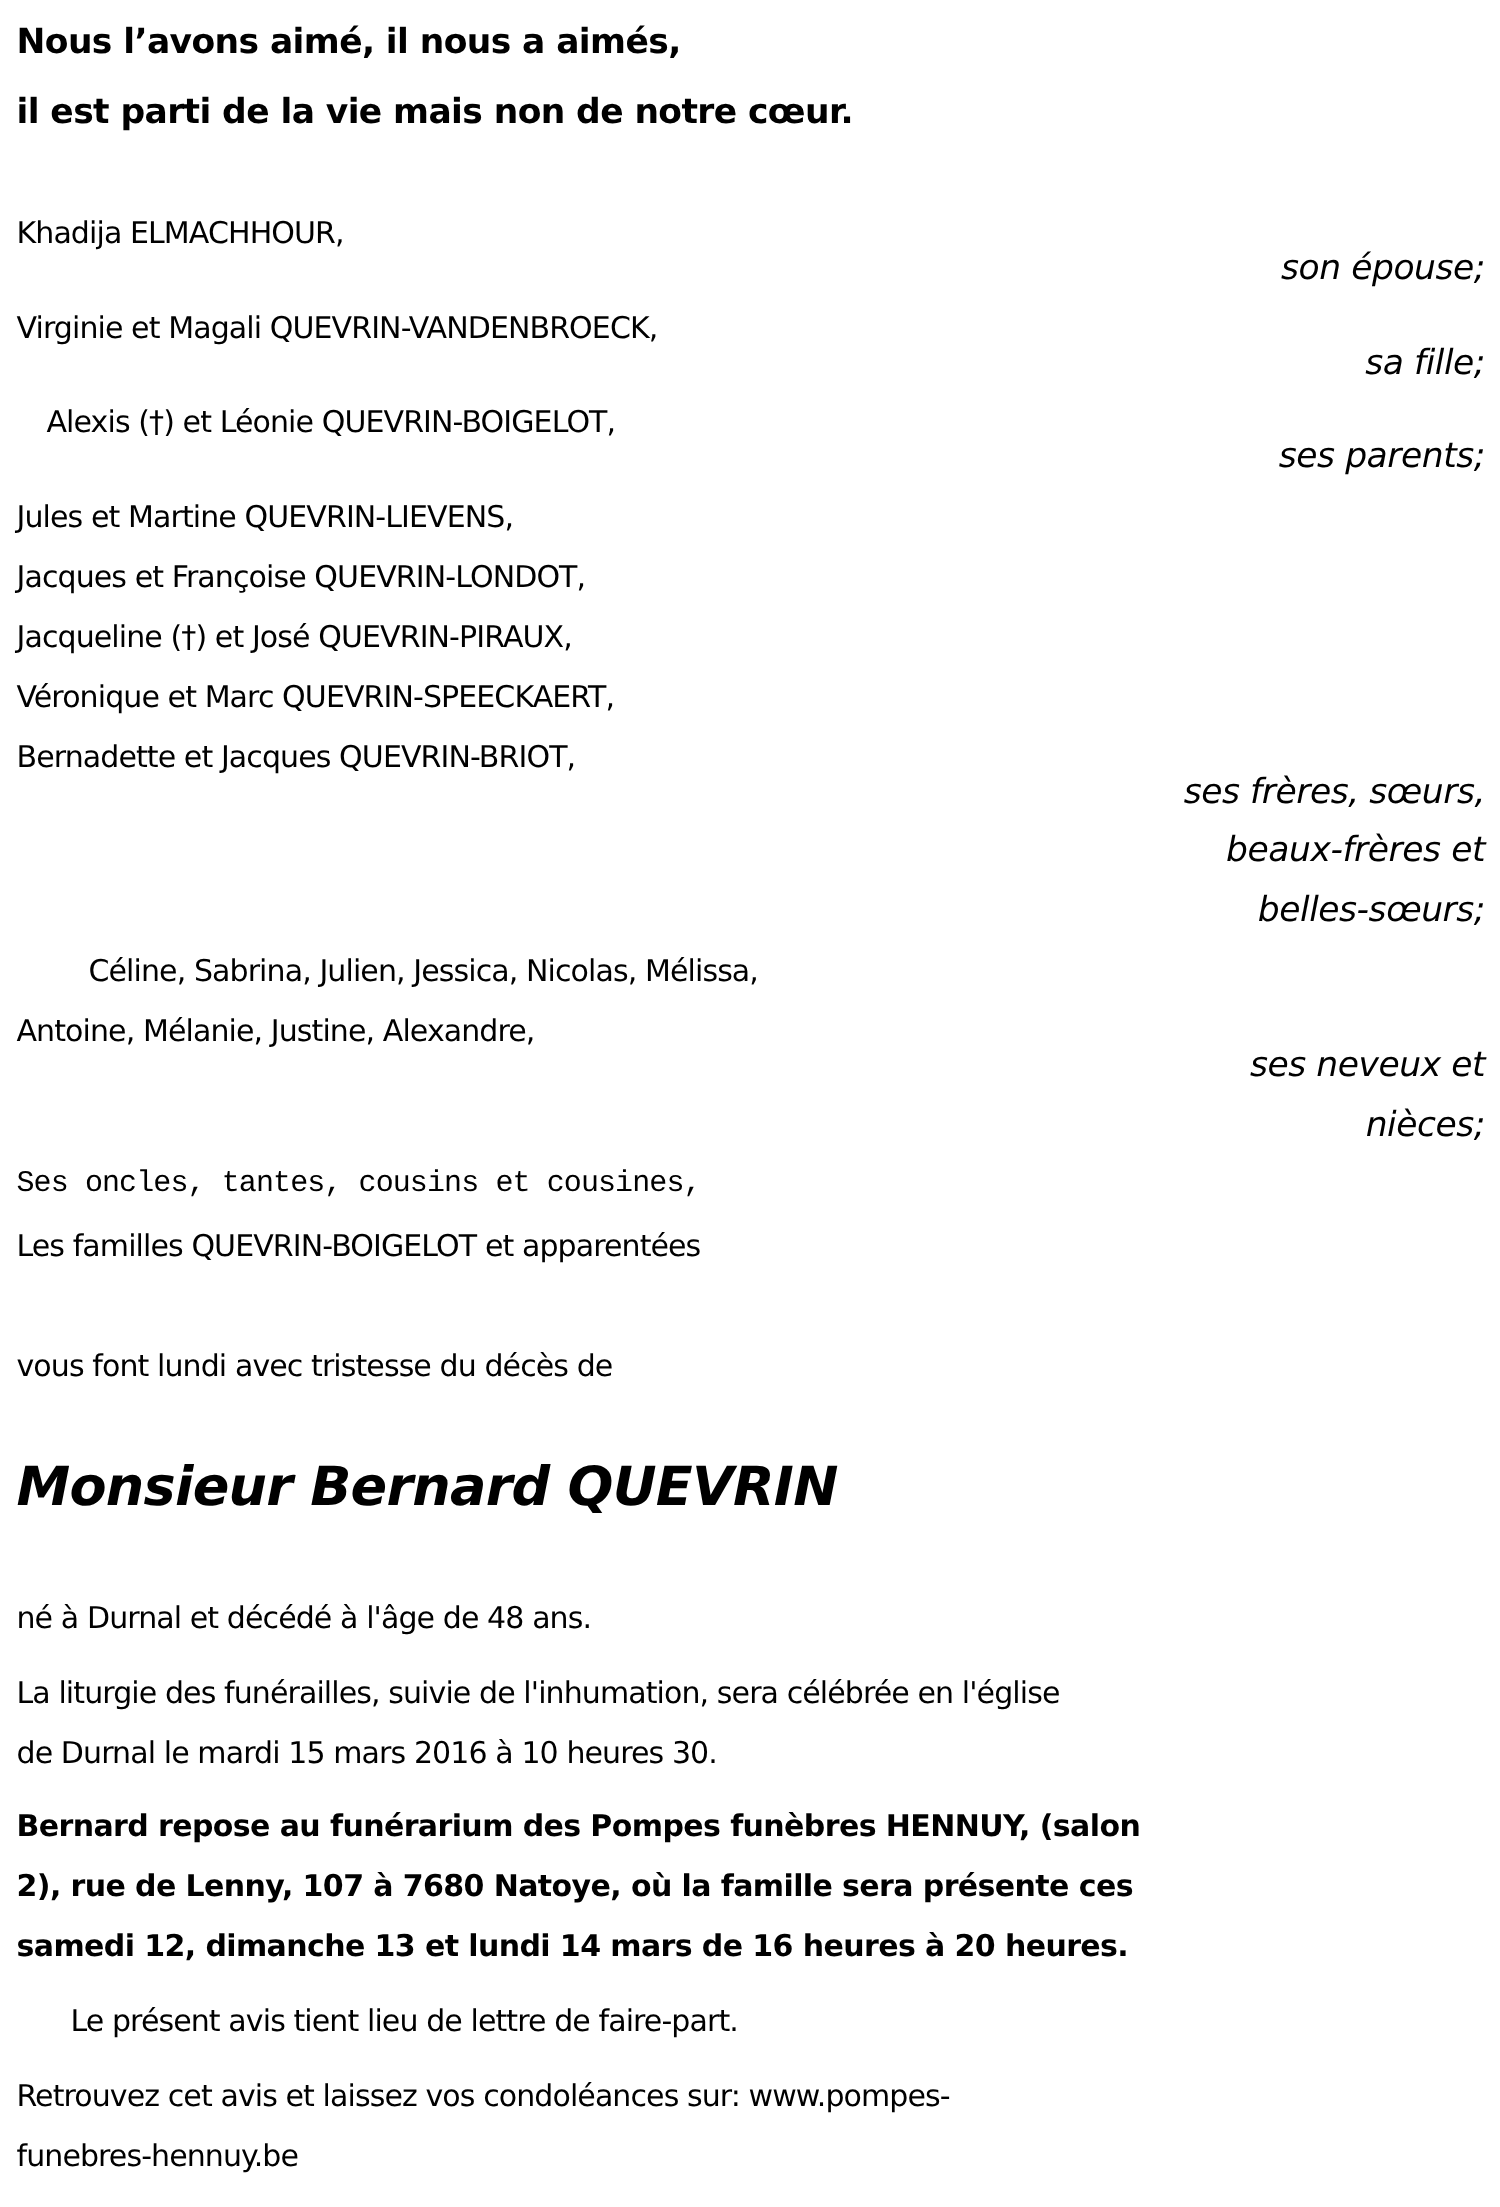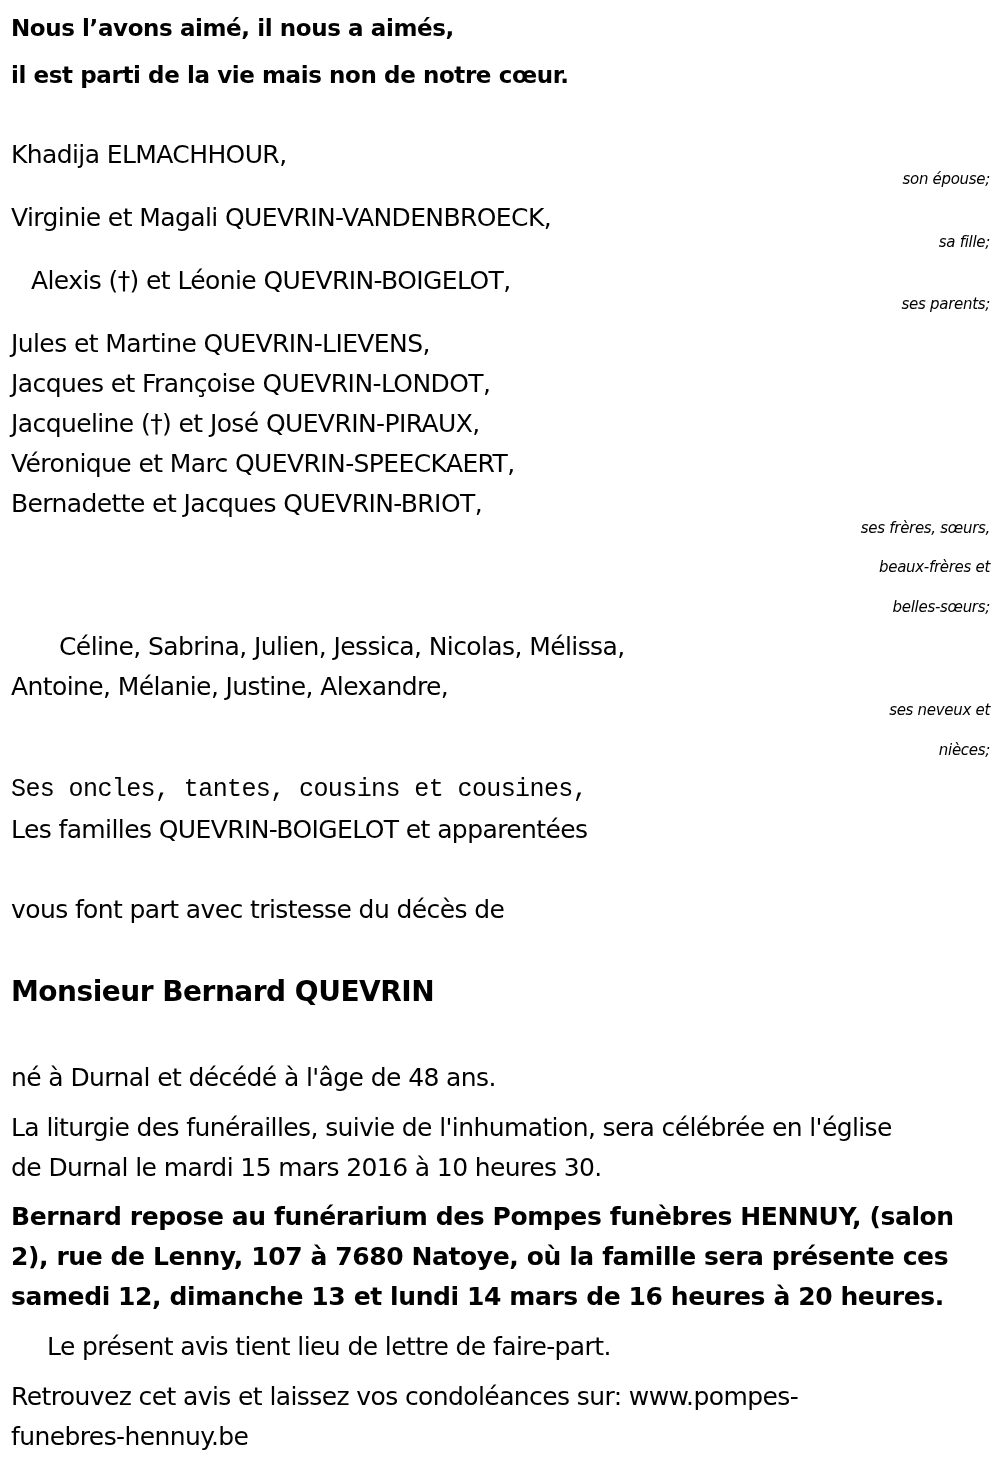--- a/index.html
+++ b/index.html
@@ -18,47 +18,48 @@
     .notice {
       position: absolute;
       left: 11px;
       top: 0;
       width: 979px;
     }
     .line {
       position: absolute;
       left: 0;
       white-space: nowrap;
-      font-size: 25px;
+      font-size: 20px;
       line-height: 30px;
       letter-spacing: -0.6px;
       transform-origin: left center;
     }
     .bold {
       font-weight: bold;
       letter-spacing: -0.4px;
     }
     .epigraph {
       font-size: 23px;
     }
     .relation {
       position: absolute;
       right: 0;
       white-space: nowrap;
       font-style: italic;
-      font-size: 15px;
+      font-size: 23px;
       line-height: 30px;
       letter-spacing: -0.3px;
       text-align: right;
     }
     .deceased {
-      font-size: 28px;
+      font-size: 36px;
       line-height: 44px;
       font-weight: bold;
       letter-spacing: -0.5px;
+      font-style: italic;
     }
   </style>
 </head>
 <body>
 
 <div class="notice">
 
   <div>
     <div class="line bold epigraph" style="top:13px;">Nous l’avons aimé, il nous a aimés,</div>
     <div class="line bold epigraph" style="top:60px;">il est parti de la vie mais non de notre cœur.</div>
@@ -95,21 +96,21 @@
     <div class="line" style="top:672px;">Antoine, Mélanie, Justine, Alexandre,</div>
     <div class="relation" style="top:695px;margin-left:36px;">ses neveux et</div>
     <div class="relation" style="top:735px;">nièces;</div>
   </div>
 
   <div>
     <div class="line" style="top:775px;font-family:Liberation Mono, monospace;">Ses oncles, tantes, cousins et cousines,</div>
     <div class="line" style="top:815px;">Les familles QUEVRIN-BOIGELOT et apparentées</div>
   </div>
 
-  <div class="line" style="top:895px;">vous font part avec tristesse du décès de</div>
+  <div class="line" style="top:895px;">vous font lundi avec tristesse du décès de</div>
 
   <div class="line deceased" style="top:970px;">Monsieur Bernard QUEVRIN</div>
 
   <div>
     <div class="line" style="top:1063px;">né à Durnal et décédé à l'âge de 48 ans.</div>
 
     <div class="line" style="top:1113px;">La liturgie des funérailles, suivie de l'inhumation, sera célébrée en l'église</div>
     <div class="line" style="top:1153px;">de Durnal le mardi 15 mars 2016 à 10 heures 30.</div>
 
     <div class="line bold" style="top:1202px;">Bernard repose au funérarium des Pompes funèbres HENNUY, (salon</div>

